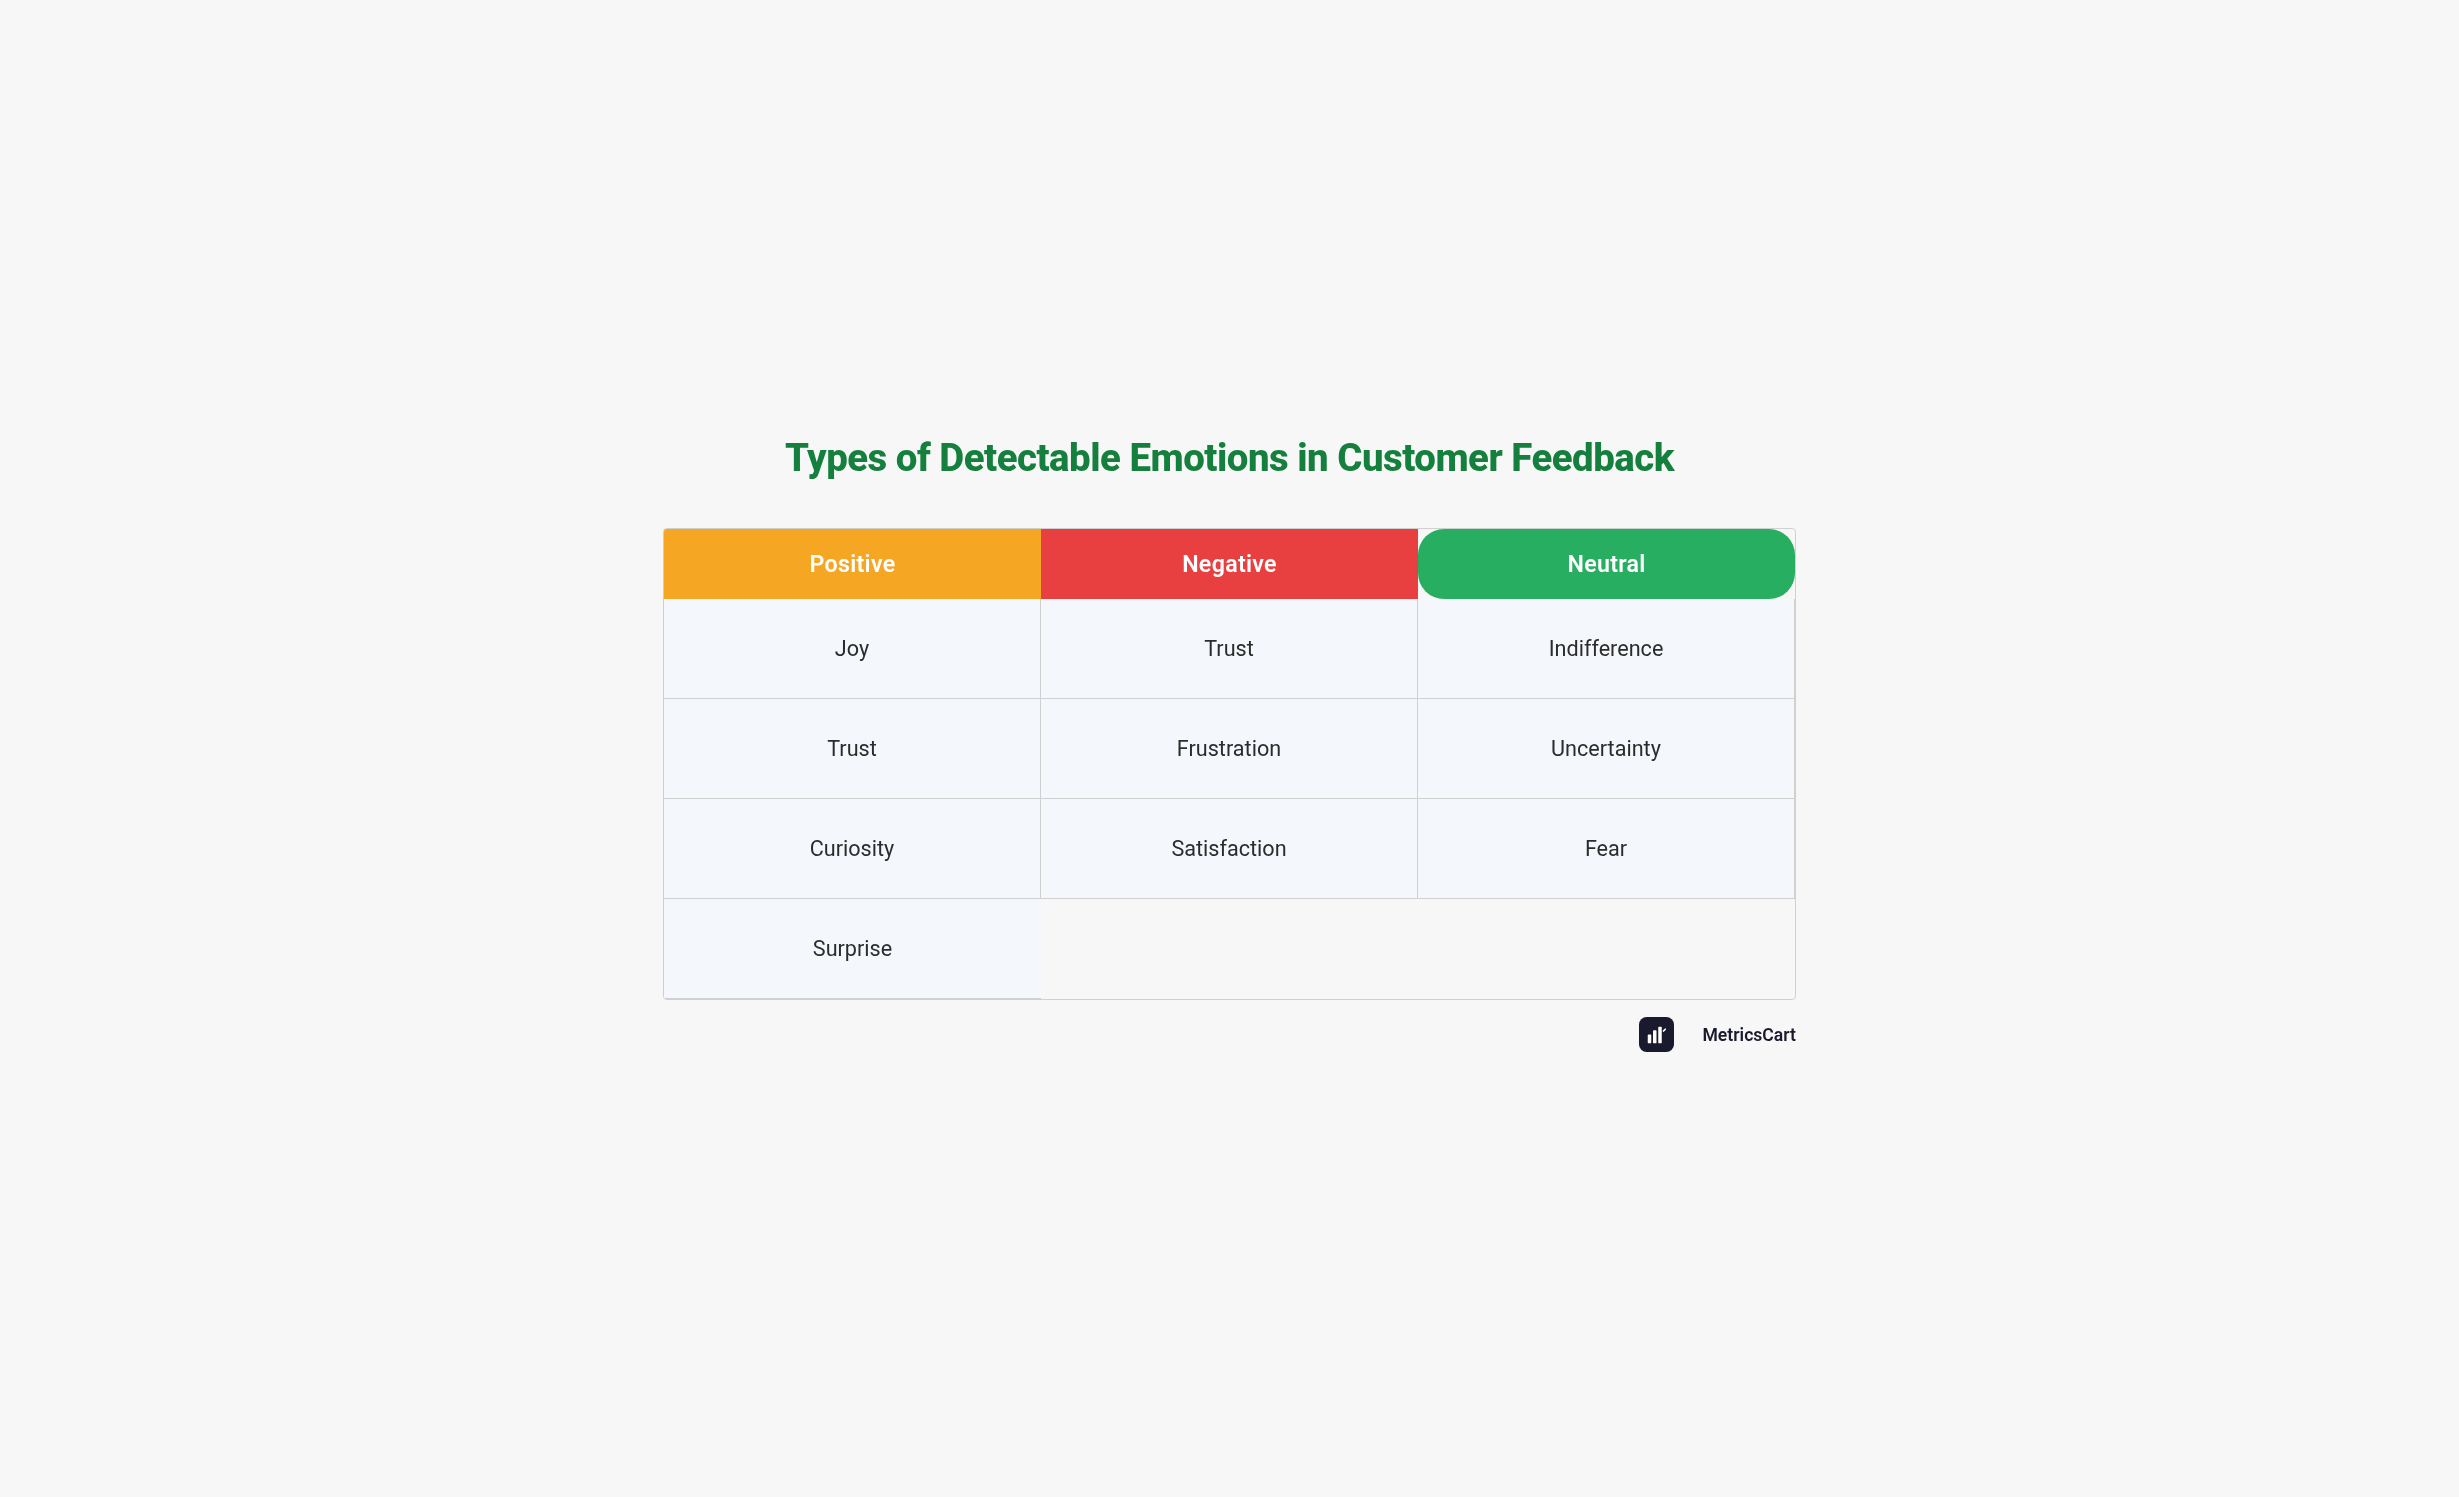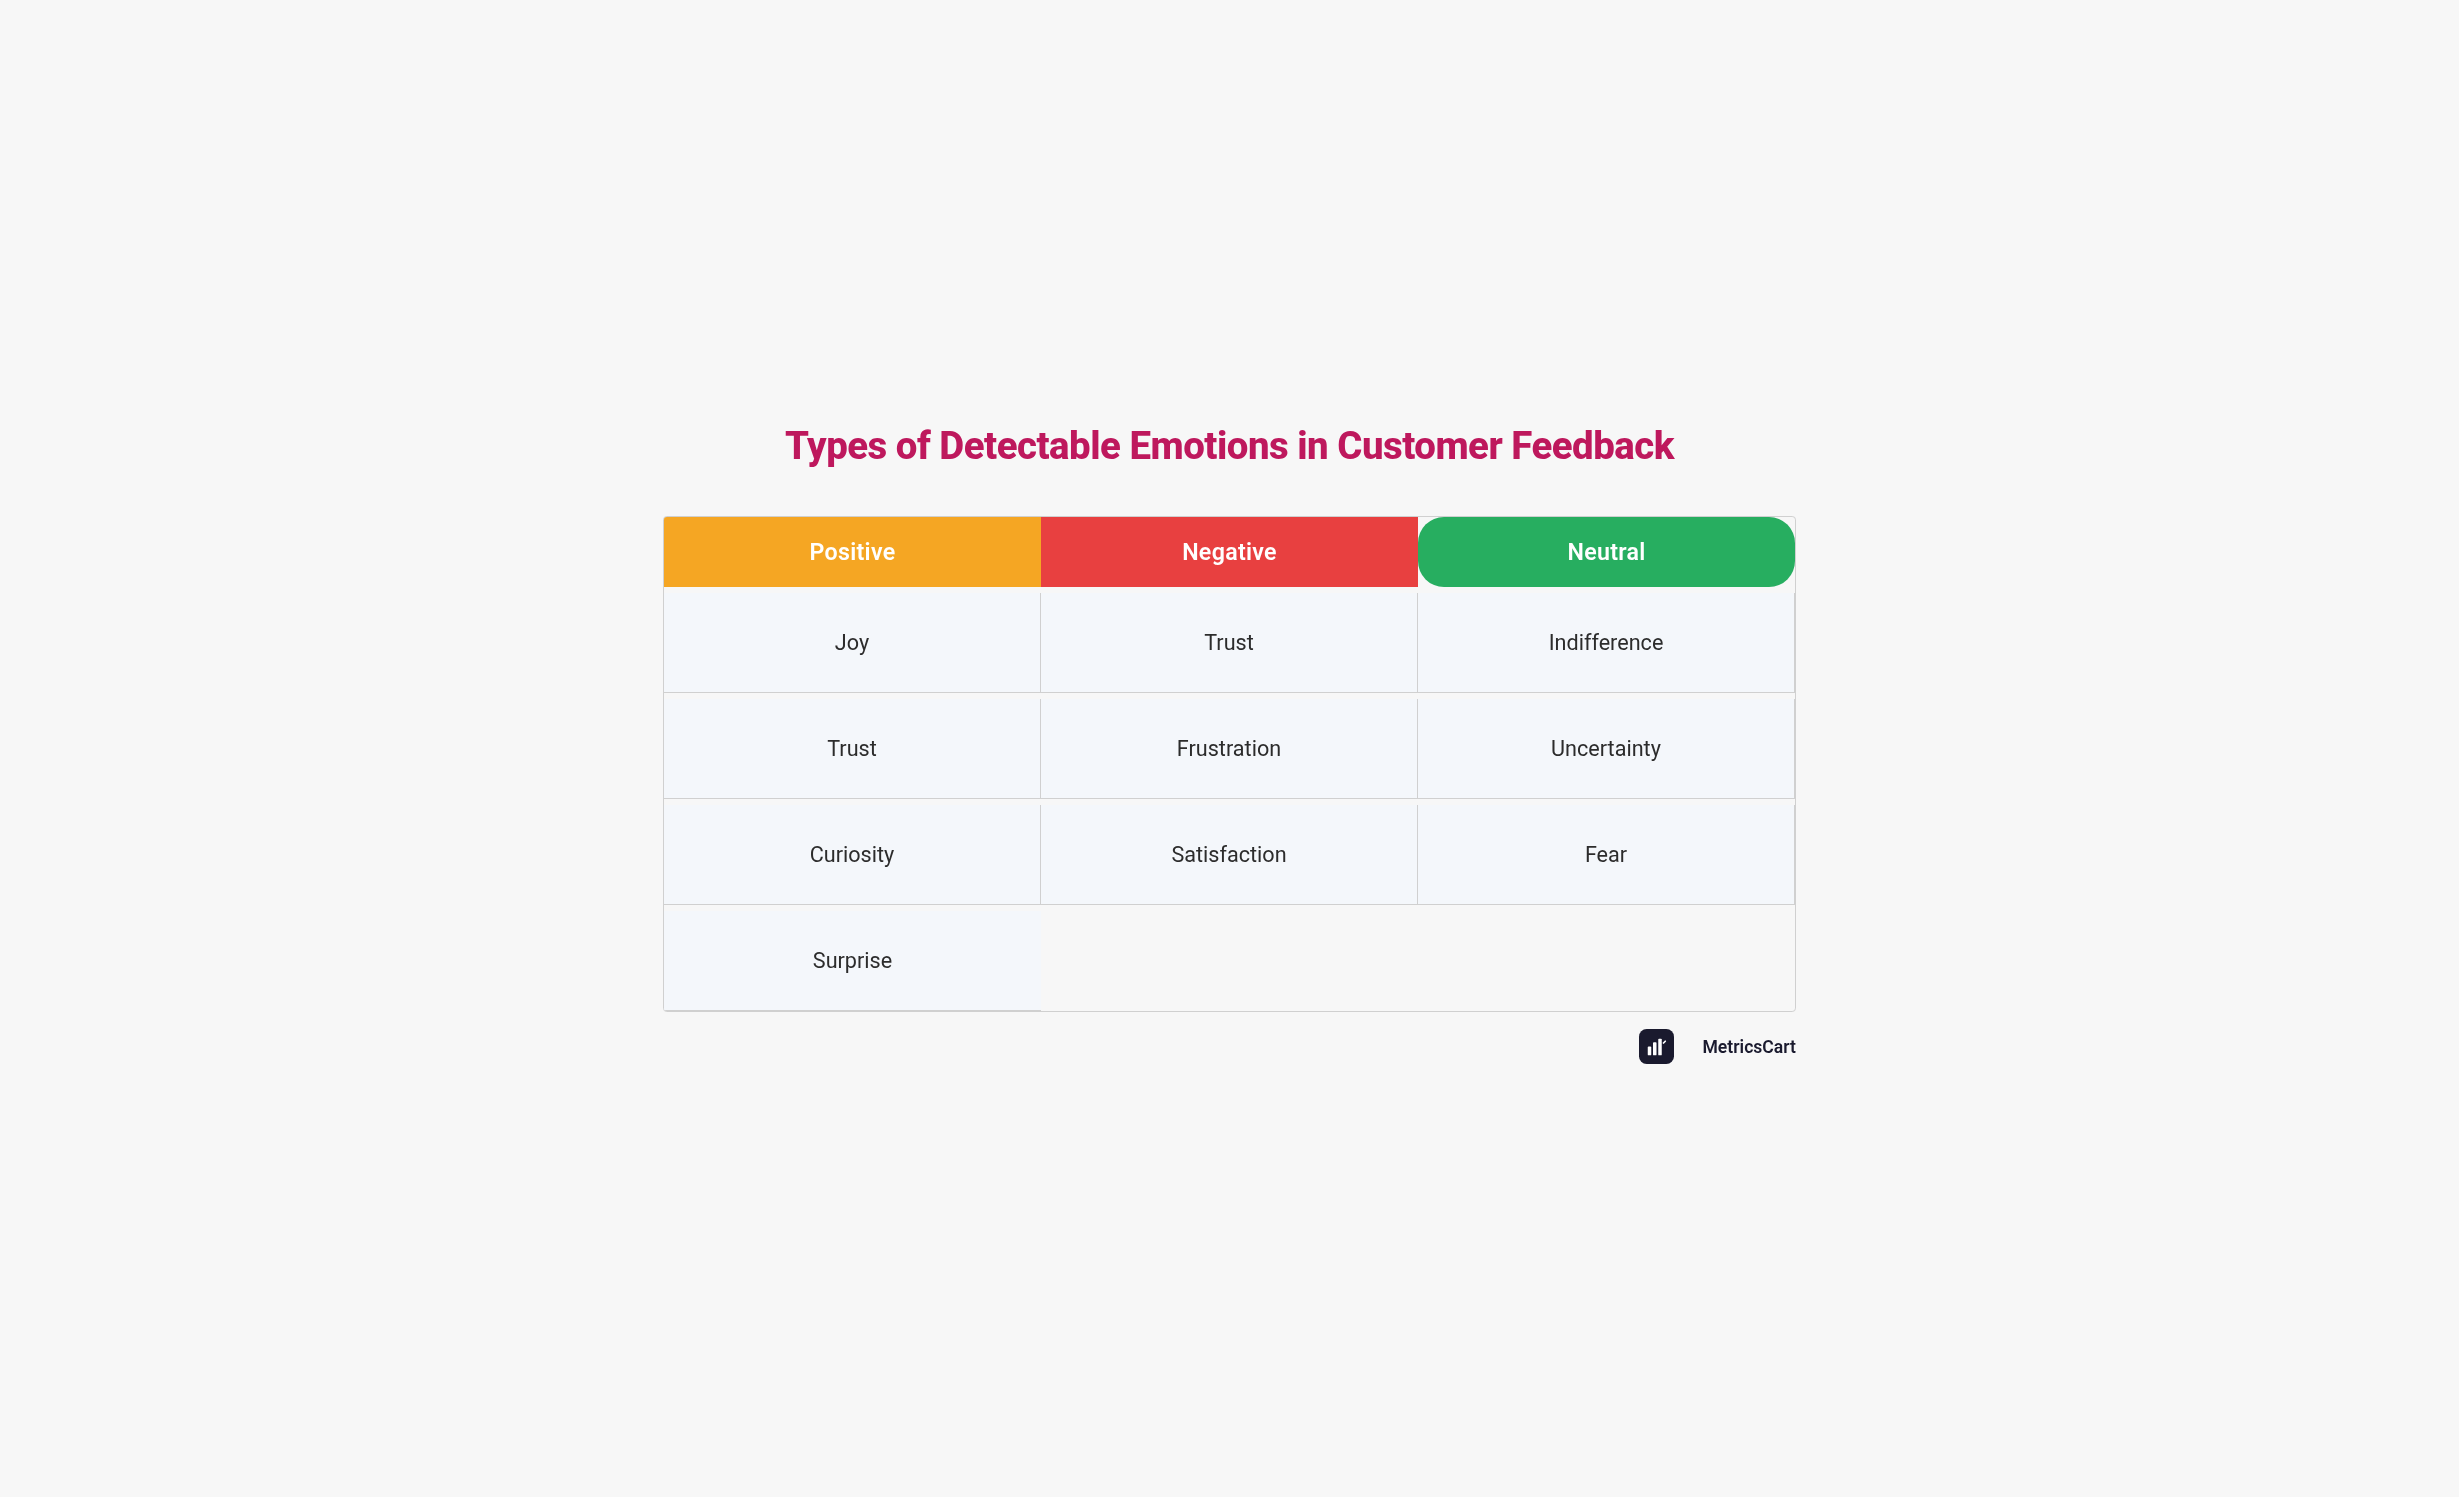--- a/index.html
+++ b/index.html
@@ -23,21 +23,21 @@
       width: 100%;
       max-width: 1249px;
       padding: 48px 58px 58px 58px;
       position: relative;
     }
 
     .page-title {
       text-align: center;
       font-size: 2.4rem;
       font-weight: 800;
-      color: #be185d;
+      color: #15803d;
       margin-bottom: 48px;
       letter-spacing: -0.5px;
     }
 
     .table-wrapper {
       border: 1.4px solid #d0d0d0;
       border-radius: 3.8px;
       overflow: hidden;
     }
 
@@ -74,21 +74,20 @@
     }
 
     .table-cell {
       padding: 37px 19px;
       text-align: center;
       font-size: 1.35rem;
       font-weight: 400;
       color: #2c2c2c;
       background-color: #f4f7fb;
       border-bottom: 1.4px solid #d0d0d0;
-      margin-top: 6px;
     }
 
     .table-cell:not(:last-child) {
       border-right: 1.4px solid #d0d0d0;
     }
 
     .branding {
       display: flex;
       align-items: center;
       justify-content: flex-end;

